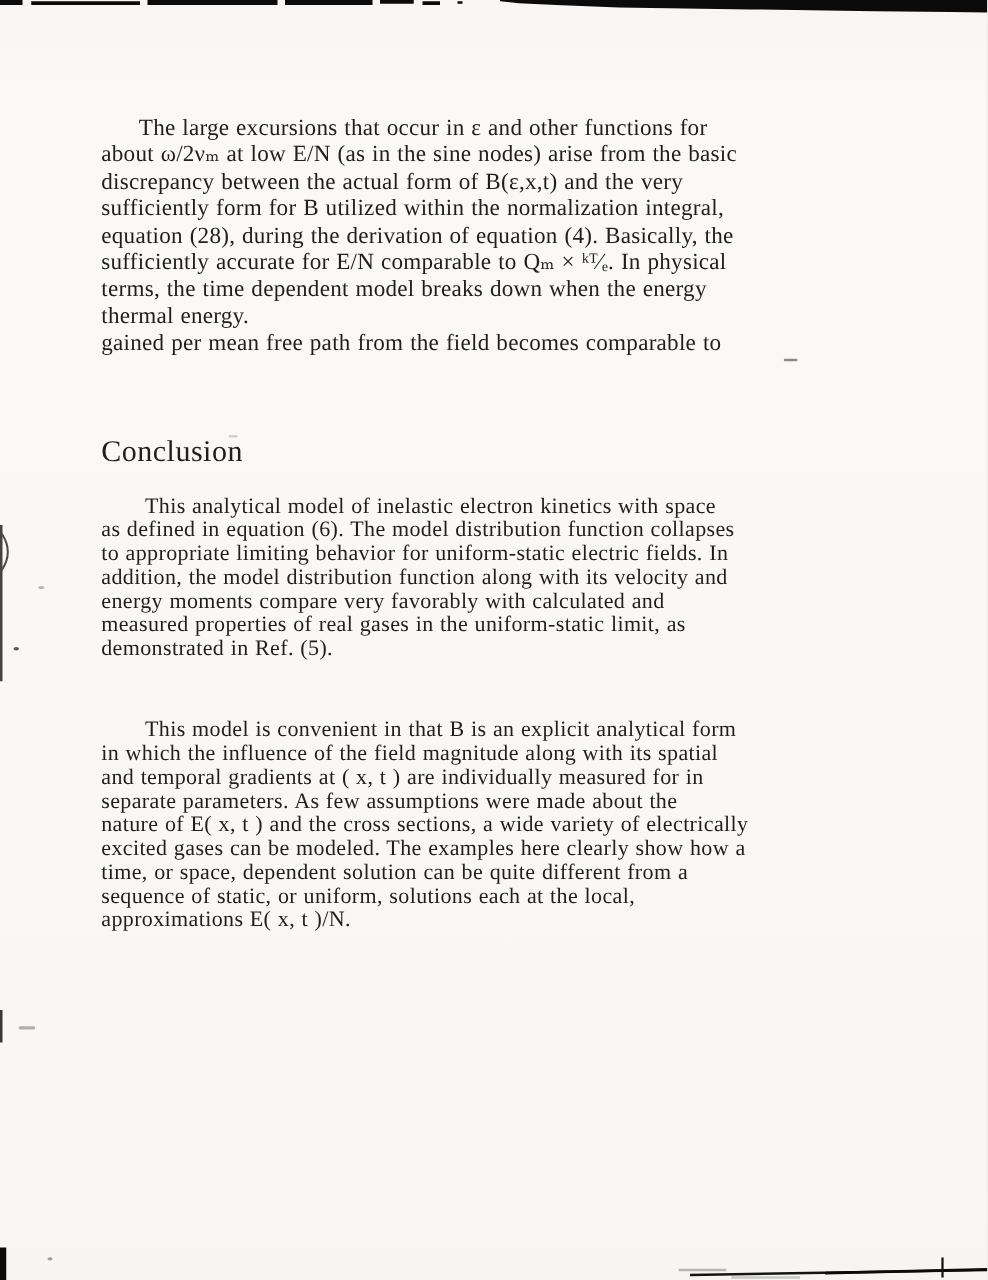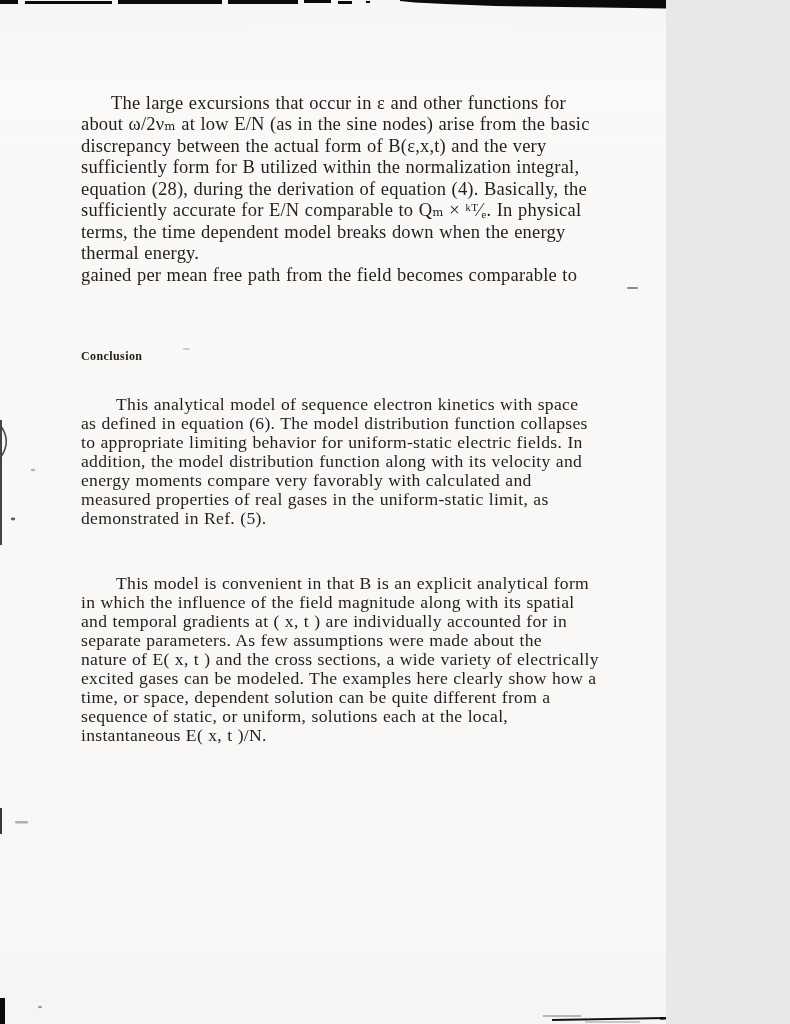--- a/index.html
+++ b/index.html
@@ -1,18 +1,18 @@
 <!DOCTYPE html>
 <html><head>
 <meta charset="utf-8">
 <style>
   html, body { margin: 0; padding: 0; background: #e9e8e6; }
   .page {
     position: relative;
-    width: 666px;
+    width: 790px;
     height: 1024px;
     background: linear-gradient(180deg, #f7f6f4 0%, #faf9f7 8%, #f8f7f5 92%, #f6f5f3 100%);
     overflow: hidden;
     font-family: "Liberation Serif", "DejaVu Serif", serif;
     color: #211e1b;
   }
   .artifact-layer {
     position: absolute;
     left: 0; top: 0;
     width: 790px; height: 1024px;
@@ -39,22 +39,22 @@
     word-spacing: 0.5px;
   }
   .p2 { top: 395px; }
   .p3 { top: 574px; }
   .indent-p1 { padding-left: 30px; }
   .indent-p23 { padding-left: 35px; }
   .heading {
     position: absolute;
     left: 81px;
     top: 349px;
-    font-size: 12px;
-    font-weight: bold;
+    font-size: 24px;
+    font-weight: normal;
     letter-spacing: 0.4px;
     margin: 0;
   }
 </style>
 </head>
 <body>
 
 <div class="page">
 
   <div class="para p1">
@@ -65,39 +65,39 @@
     <span class="line">equation (28), during the derivation of equation (4). Basically, the</span>
     <span class="line">sufficiently accurate for E/N comparable to Qₘ × ᵏᵀ⁄ₑ. In physical</span>
     <span class="line">terms, the time dependent model breaks down when the energy</span>
     <span class="line">thermal energy.</span>
     <span class="line">gained per mean free path from the field becomes comparable to</span>
   </div>
 
   <h2 class="heading">Conclusion</h2>
 
   <div class="para p23 p2">
-    <span class="line indent-p23">This analytical model of sequence electron kinetics with space</span>
+    <span class="line indent-p23">This analytical model of inelastic electron kinetics with space</span>
     <span class="line">as defined in equation (6). The model distribution function collapses</span>
     <span class="line">to appropriate limiting behavior for uniform-static electric fields. In</span>
     <span class="line">addition, the model distribution function along with its velocity and</span>
     <span class="line">energy moments compare very favorably with calculated and</span>
     <span class="line">measured properties of real gases in the uniform-static limit, as</span>
     <span class="line">demonstrated in Ref. (5).</span>
   </div>
 
   <div class="para p23 p3">
     <span class="line indent-p23">This model is convenient in that B is an explicit analytical form</span>
     <span class="line">in which the influence of the field magnitude along with its spatial</span>
-    <span class="line">and temporal gradients at ( x, t ) are individually accounted for in</span>
+    <span class="line">and temporal gradients at ( x, t ) are individually measured for in</span>
     <span class="line">separate parameters. As few assumptions were made about the</span>
     <span class="line">nature of E( x, t ) and the cross sections, a wide variety of electrically</span>
     <span class="line">excited gases can be modeled. The examples here clearly show how a</span>
     <span class="line">time, or space, dependent solution can be quite different from a</span>
     <span class="line">sequence of static, or uniform, solutions each at the local,</span>
-    <span class="line">instantaneous E( x, t )/N.</span>
+    <span class="line">approximations E( x, t )/N.</span>
   </div>
 
   <svg class="artifact-layer" width="790" height="1024" viewBox="0 0 790 1024" xmlns="http://www.w3.org/2000/svg">
 
     <g fill="#0b0b0b">
       <rect x="0" y="0" width="18" height="4"></rect>
       <rect x="25" y="1" width="87" height="3"></rect>
       <rect x="118" y="0" width="104" height="4"></rect>
       <rect x="228" y="0" width="70" height="4"></rect>
       <rect x="304" y="0" width="27" height="3"></rect>

